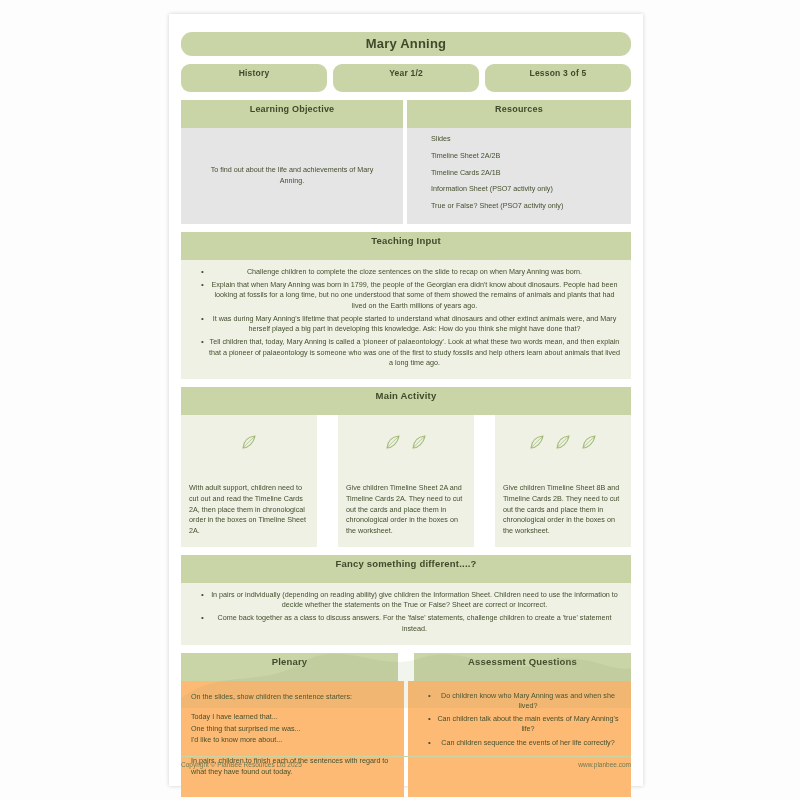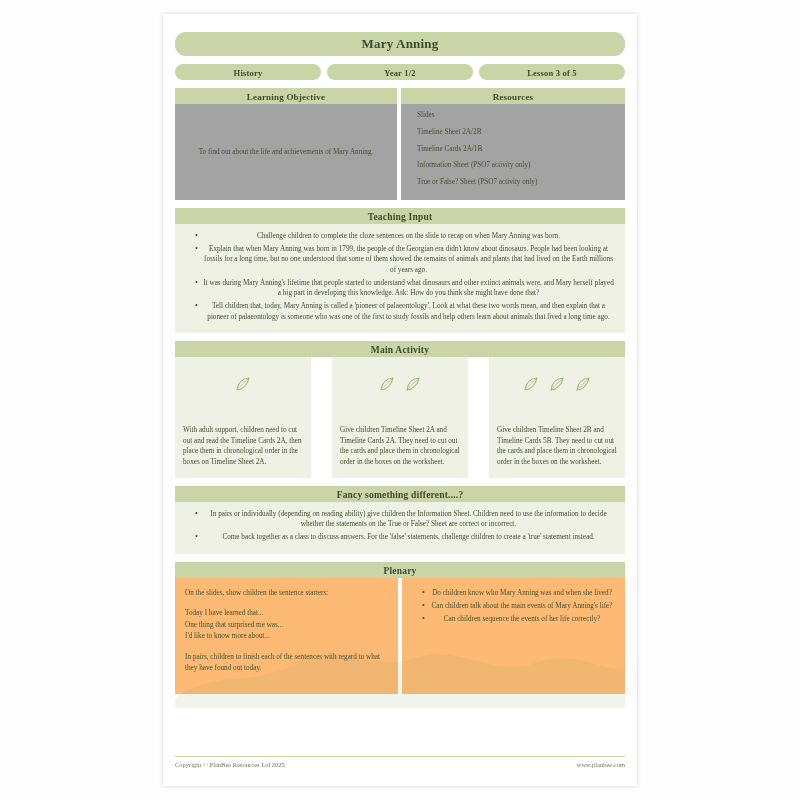--- a/index.html
+++ b/index.html
@@ -13,45 +13,44 @@
   #page {
     position: relative;
     width: 800px;
     height: 800px;
     background: #fdfdfd;
     overflow: hidden;
   }
   
   .sheet {
     position: absolute;
-    left: 163px;
+    left: 169px;
     top: 14px;
     width: 474px;
     height: 772px;
     background: #ffffff;
     box-shadow: 0 0 4px rgba(0,0,0,0.18);
-    font-family: Liberation Serif, serif;
   }
   .inner {
     position: absolute;
     left: 12px;
     top: 18px;
     width: 450px;
     height: 736px;
   }
   
   .bar {
     background: #c9d4a7;
     color: #3f4a2a;
     text-align: center;
     font-weight: bold;
     border-radius: 9px;
     font-size: 9.5px;
     line-height: 18px;
-    height: 16px;
+    height: 28px;
     letter-spacing: .2px;
   }
   .title-bar {
     height: 24px;
     line-height: 24px;
     font-size: 13px;
     border-radius: 11px;
     margin-bottom: 8px;
   }
   .meta-row {
@@ -66,24 +65,24 @@
     margin-bottom: 0px;
   }
   .two-col-head .bar { flex: 1; border-radius: 0; font-size: 9px;}
   .two-col-head .bar.left { flex: 0 0 222px; }
   .two-col-body {
     display: flex;
     gap: 4px;
     margin-bottom: 8px;
   }
   .cell {
-    background: #a3a3a3;
+    background: #e5e5e5;
     font-size: 7.2px;
     color: #44502f;
-    padding: 6px 16px;
+    padding: 6px 24px;
     line-height: 1.5;
     box-sizing: border-box;
   }
   .cell.lo {
     flex: 0 0 222px;
     display: flex;
     align-items: center;
     justify-content: center;
     text-align: center;
     min-height: 86px;
@@ -275,34 +274,35 @@
                   <path d="M4 20 C9 14 15 9 20 4" fill="none" stroke="#a3b97a" stroke-width="1"></path>
                 </svg>
             </span>
             <span class="leaf">
               <svg width="18" height="18" viewBox="0 0 24 24">
                   <path d="M4 20 C10 20 18 14 20 4 C10 5 5 11 4 20 Z" fill="none" stroke="#a3b97a" stroke-width="1.4"></path>
                   <path d="M4 20 C9 14 15 9 20 4" fill="none" stroke="#a3b97a" stroke-width="1"></path>
                 </svg>
             </span>
           </div>
-          <div class="act-text">Give children Timeline Sheet 2B and Timeline Cards 5B. They need to cut out the cards and place them in chronological order in the boxes on the worksheet.</div>
+          <div class="act-text">Give children Timeline Sheet 8B and Timeline Cards 2B. They need to cut out the cards and place them in chronological order in the boxes on the worksheet.</div>
         </div>
       </div>
 
       <div class="bar section-bar">Fancy something different....?</div>
       <div class="section-body">
         <ul class="bullets">
           <li>In pairs or individually (depending on reading ability) give children the Information Sheet. Children need to use the information to decide whether the statements on the True or False? Sheet are correct or incorrect.</li>
           <li>Come back together as a class to discuss answers. For the 'false' statements, challenge children to create a 'true' statement instead.</li>
         </ul>
       </div>
 
       <div class="pl-head">
         <div class="bar">Plenary</div>
+        <div class="bar">Assessment Questions</div>
       </div>
       <div class="pl-body">
         <div class="pl-col">
           <p>On the slides, show children the sentence starters:</p>
           <div class="starters">
             <div>Today I have learned that...</div>
             <div>One thing that surprised me was...</div>
             <div>I'd like to know more about...</div>
           </div>
           <p>In pairs, children to finish each of the sentences with regard to what they have found out today.</p>

